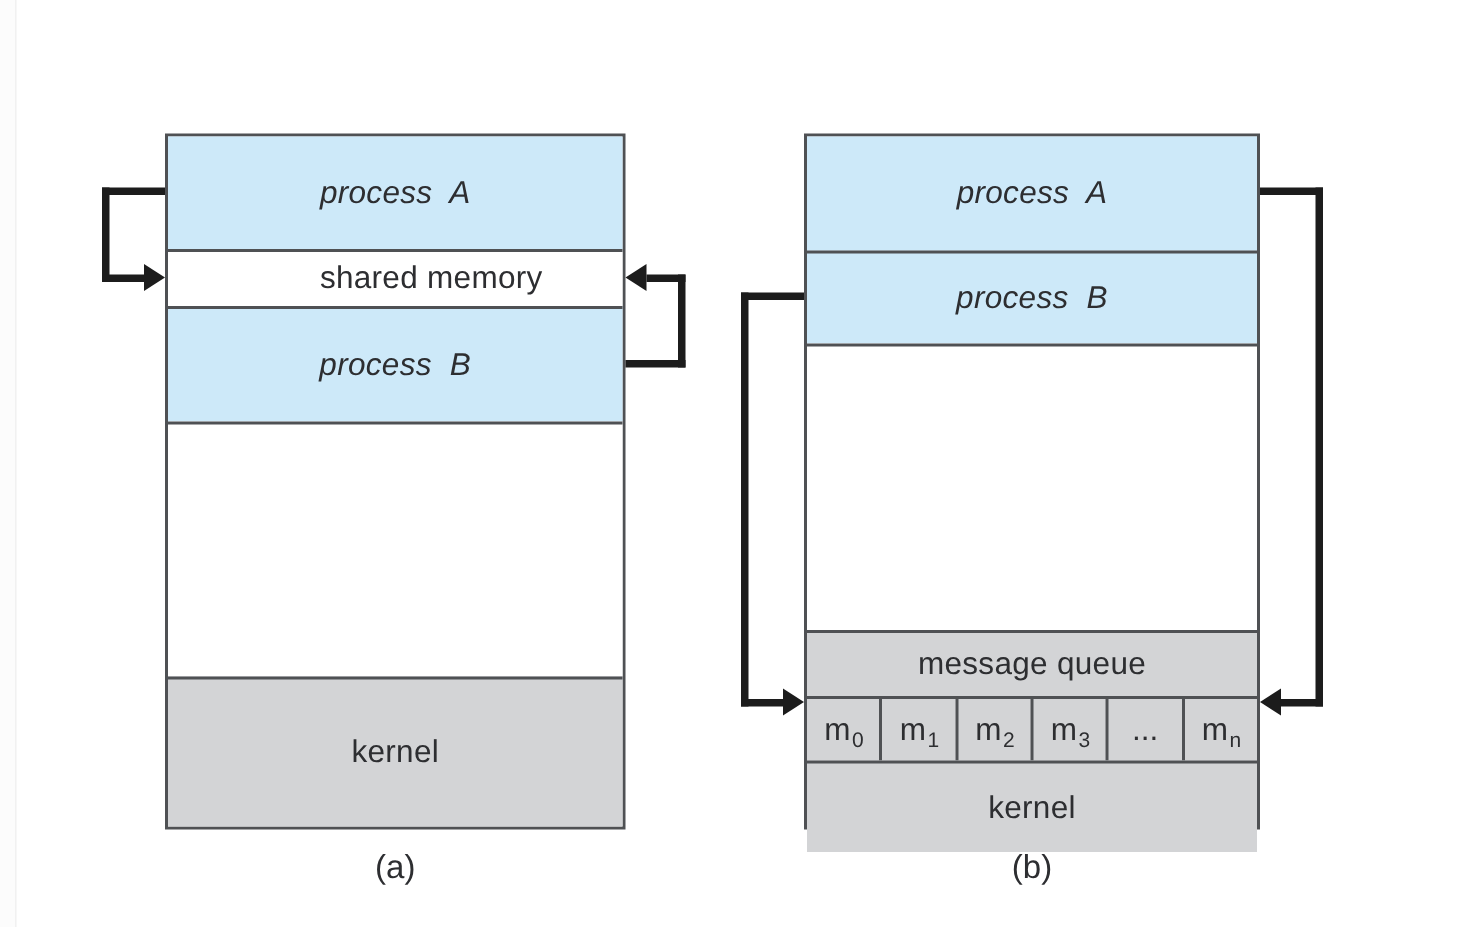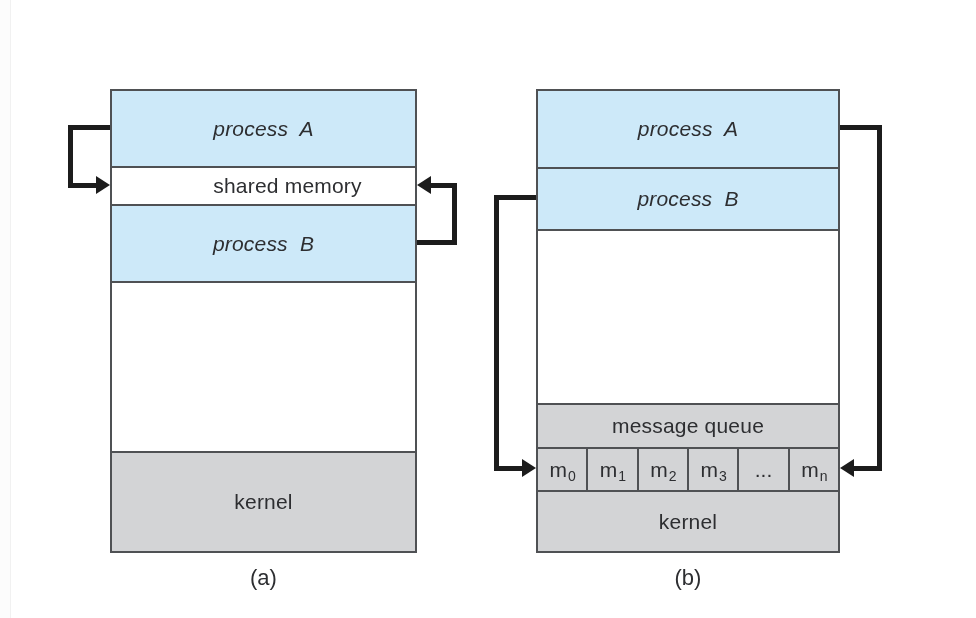--- a/index.html
+++ b/index.html
@@ -52,21 +52,21 @@
   
   .a-process-a { height: 75px; }
   .a-shared    { height: 38px; padding-left: 48px; }
   .a-process-b { height: 77px; }
   .a-filler    { height: 170px; }
   .a-kernel    { height: 100px; }
   
   .b-process-a { height: 76px; }
   .b-process-b { height: 62px; }
   .b-filler    { height: 174px; }
-  .b-mqueue    { height: 44px; }
+  .b-mqueue    { height: 44px; margin-top: 17px; }
   .b-mrow      { height: 43px; padding: 0; }
   .b-kernel    { height: 61px; }
   
   .mrow-inner {
     display: flex;
     width: 100%;
     height: 100%;
   }
   .qcell {
     flex: 1 1 0;

